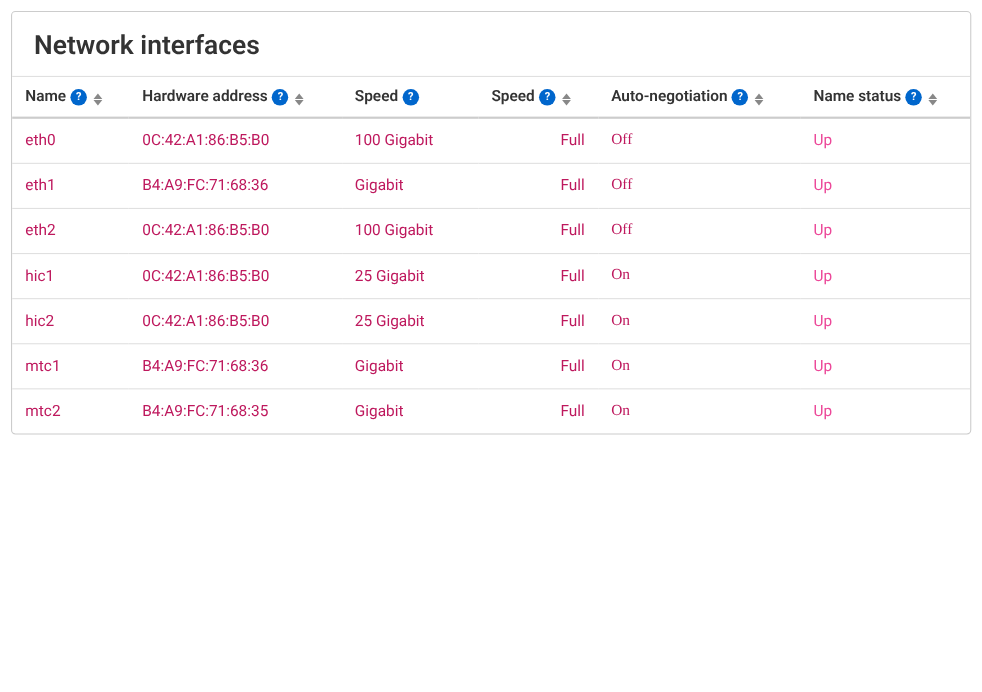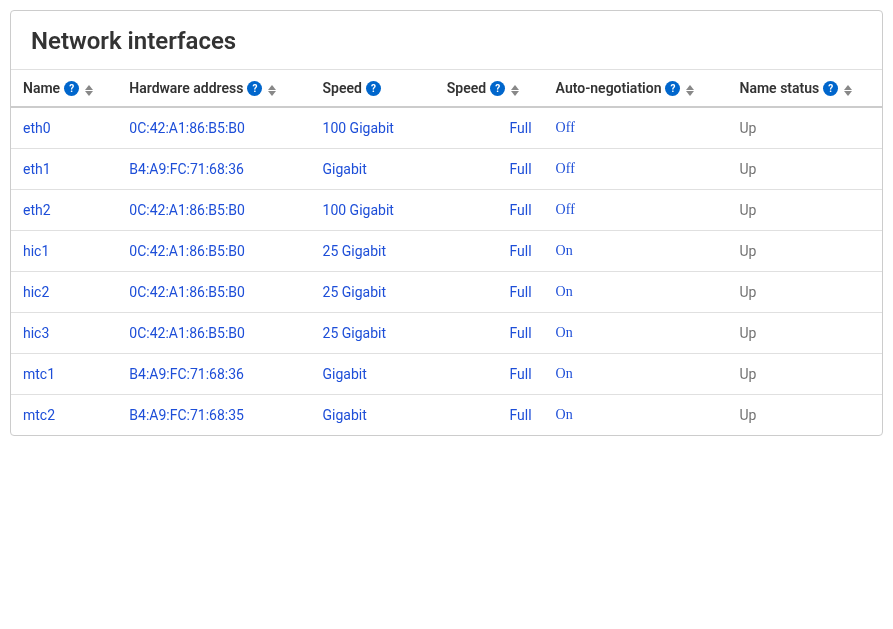--- a/index.html
+++ b/index.html
@@ -78,21 +78,21 @@
       border-top: 5px solid #888;
     }
     tbody tr {
       border-bottom: 1px solid #e0e0e0;
     }
     tbody tr:last-child {
       border-bottom: none;
     }
     td {
       padding: 12px 12px;
-      color: #1d4ed8;
+      color: #be185d;
     }
     td:first-child {
       min-width: 70px;
     }
     td:nth-child(2) {
       min-width: 160px;
     }
     td:nth-child(3) {
       min-width: 110px;
     }
@@ -101,21 +101,21 @@
       text-align: right;
     }
     td:nth-child(5) {
       min-width: 140px;
       font-family: Liberation Serif, serif;
     }
     td:nth-child(6) {
       min-width: 90px;
     }
     .link-up {
-      color: #737373;
+      color: #ec4899;
     }
   </style>
 </head>
 <body>
 
 <div class="container">
   <div class="page-title">Network interfaces</div>
   <table>
     <thead>
       <tr>
@@ -212,28 +212,20 @@
         </tr>
         <tr>
           <td>hic2</td>
           <td>0C:42:A1:86:B5:B0</td>
           <td>25 Gigabit</td>
           <td>Full</td>
           <td>On</td>
           <td class="link-up">Up</td>
         </tr>
         <tr>
-          <td>hic3</td>
-          <td>0C:42:A1:86:B5:B0</td>
-          <td>25 Gigabit</td>
-          <td>Full</td>
-          <td>On</td>
-          <td class="link-up">Up</td>
-        </tr>
-        <tr>
           <td>mtc1</td>
           <td>B4:A9:FC:71:68:36</td>
           <td>Gigabit</td>
           <td>Full</td>
           <td>On</td>
           <td class="link-up">Up</td>
         </tr>
         <tr>
           <td>mtc2</td>
           <td>B4:A9:FC:71:68:35</td>

